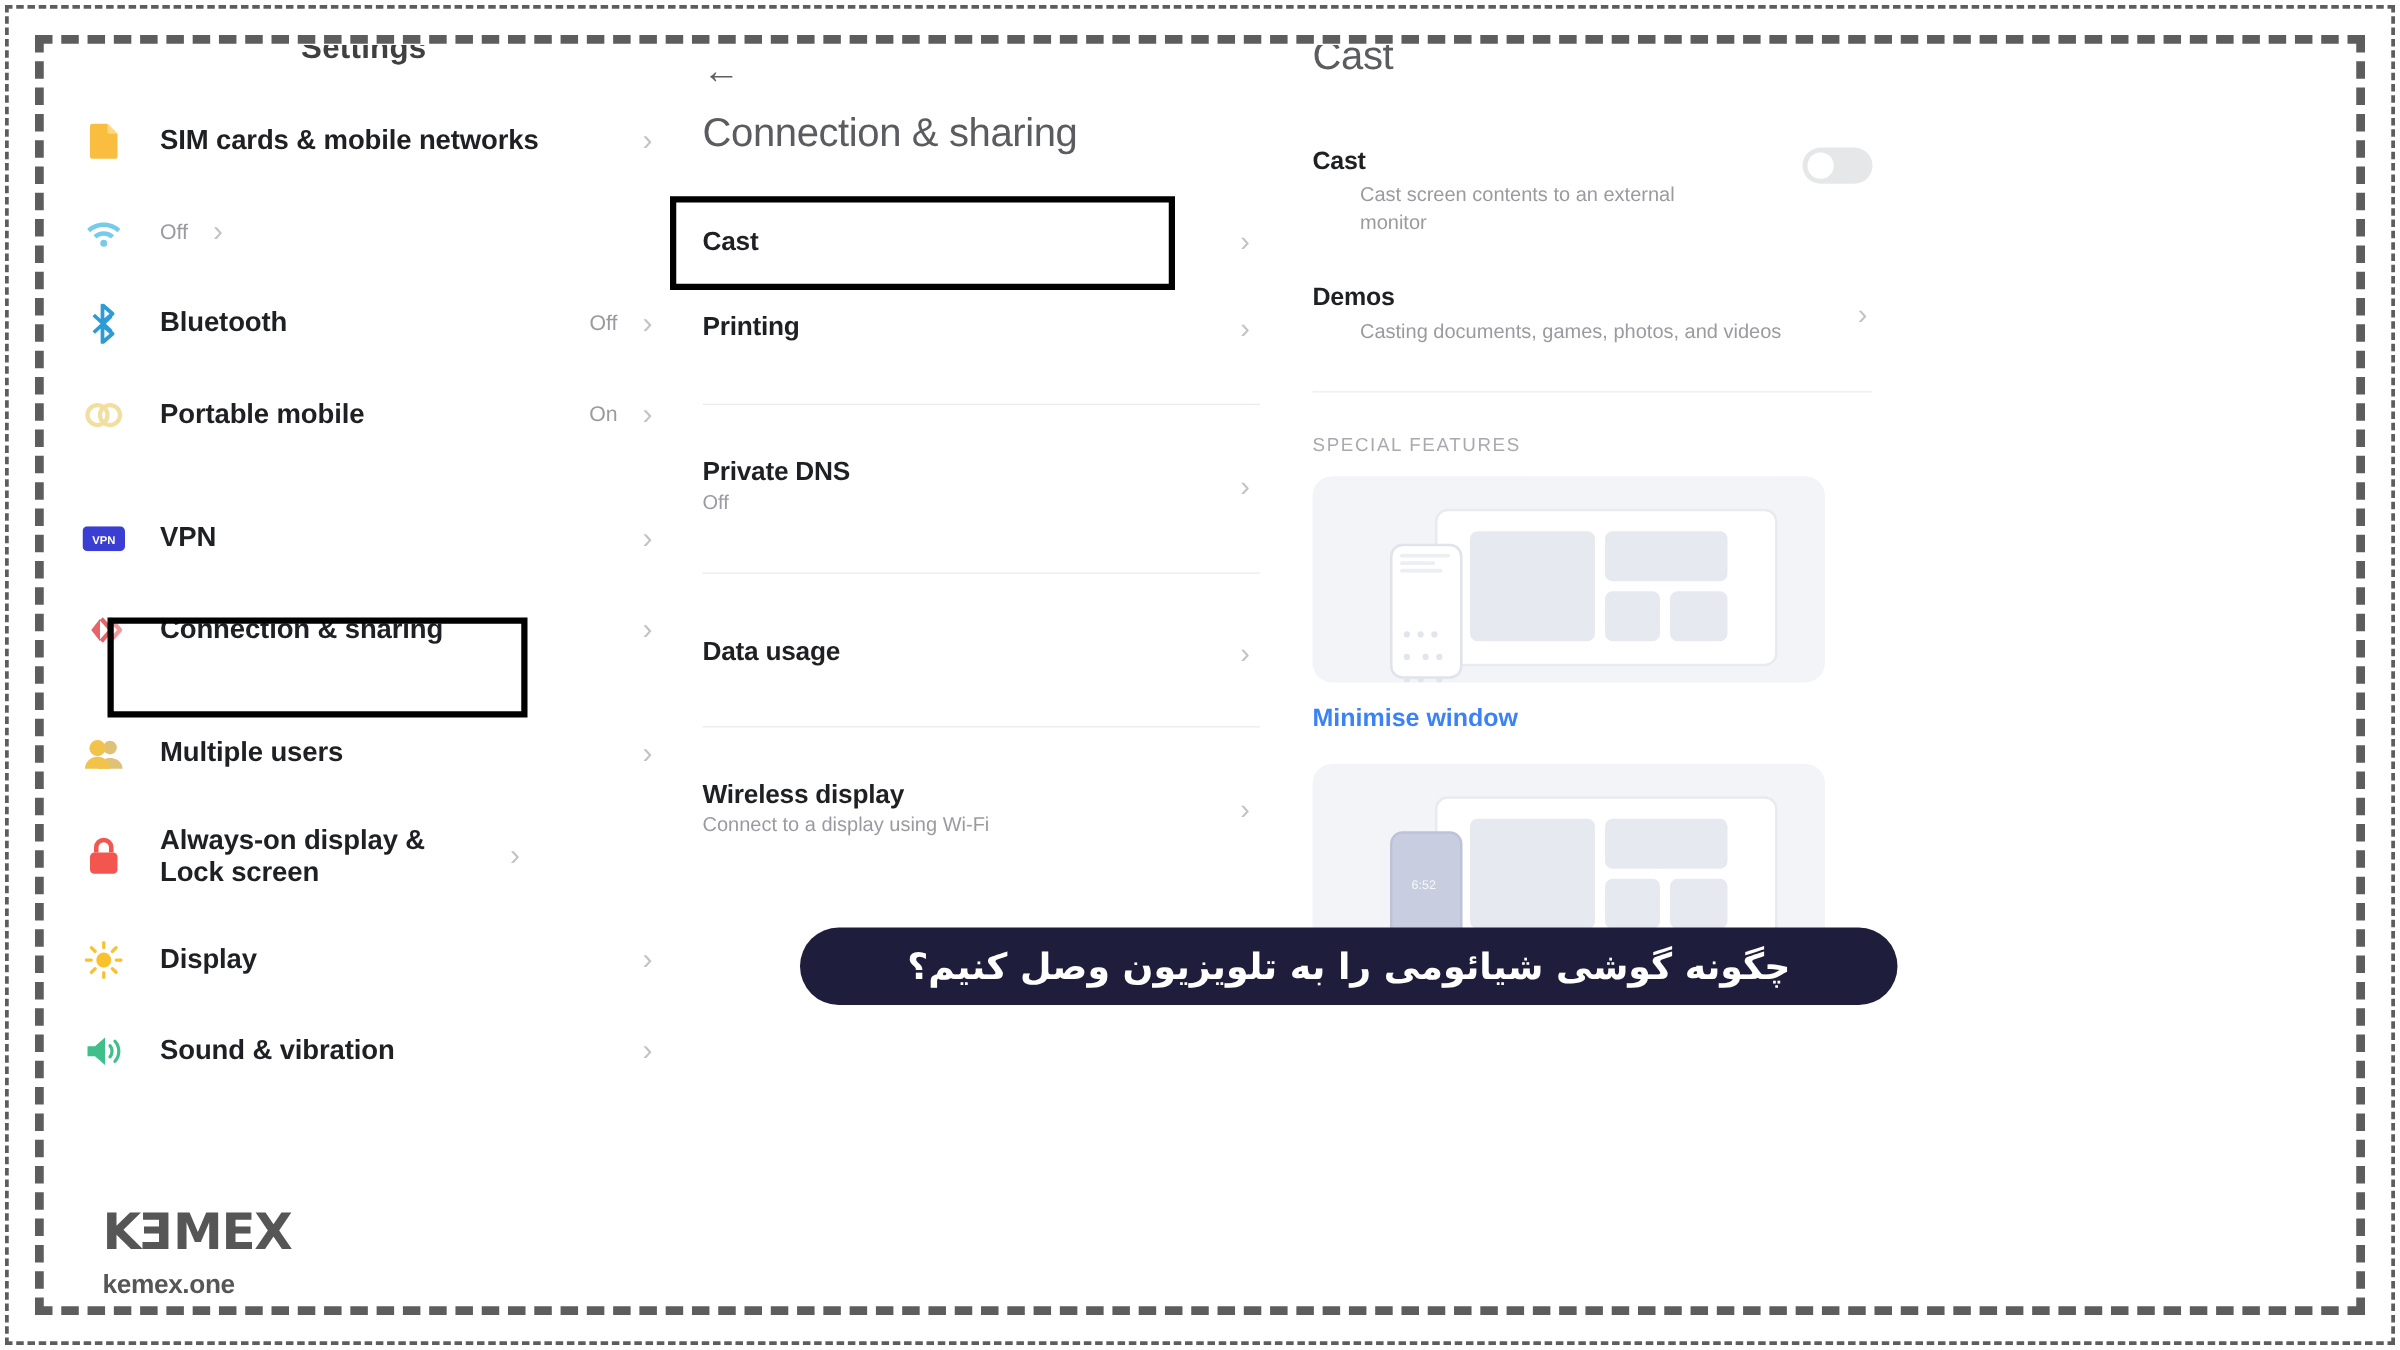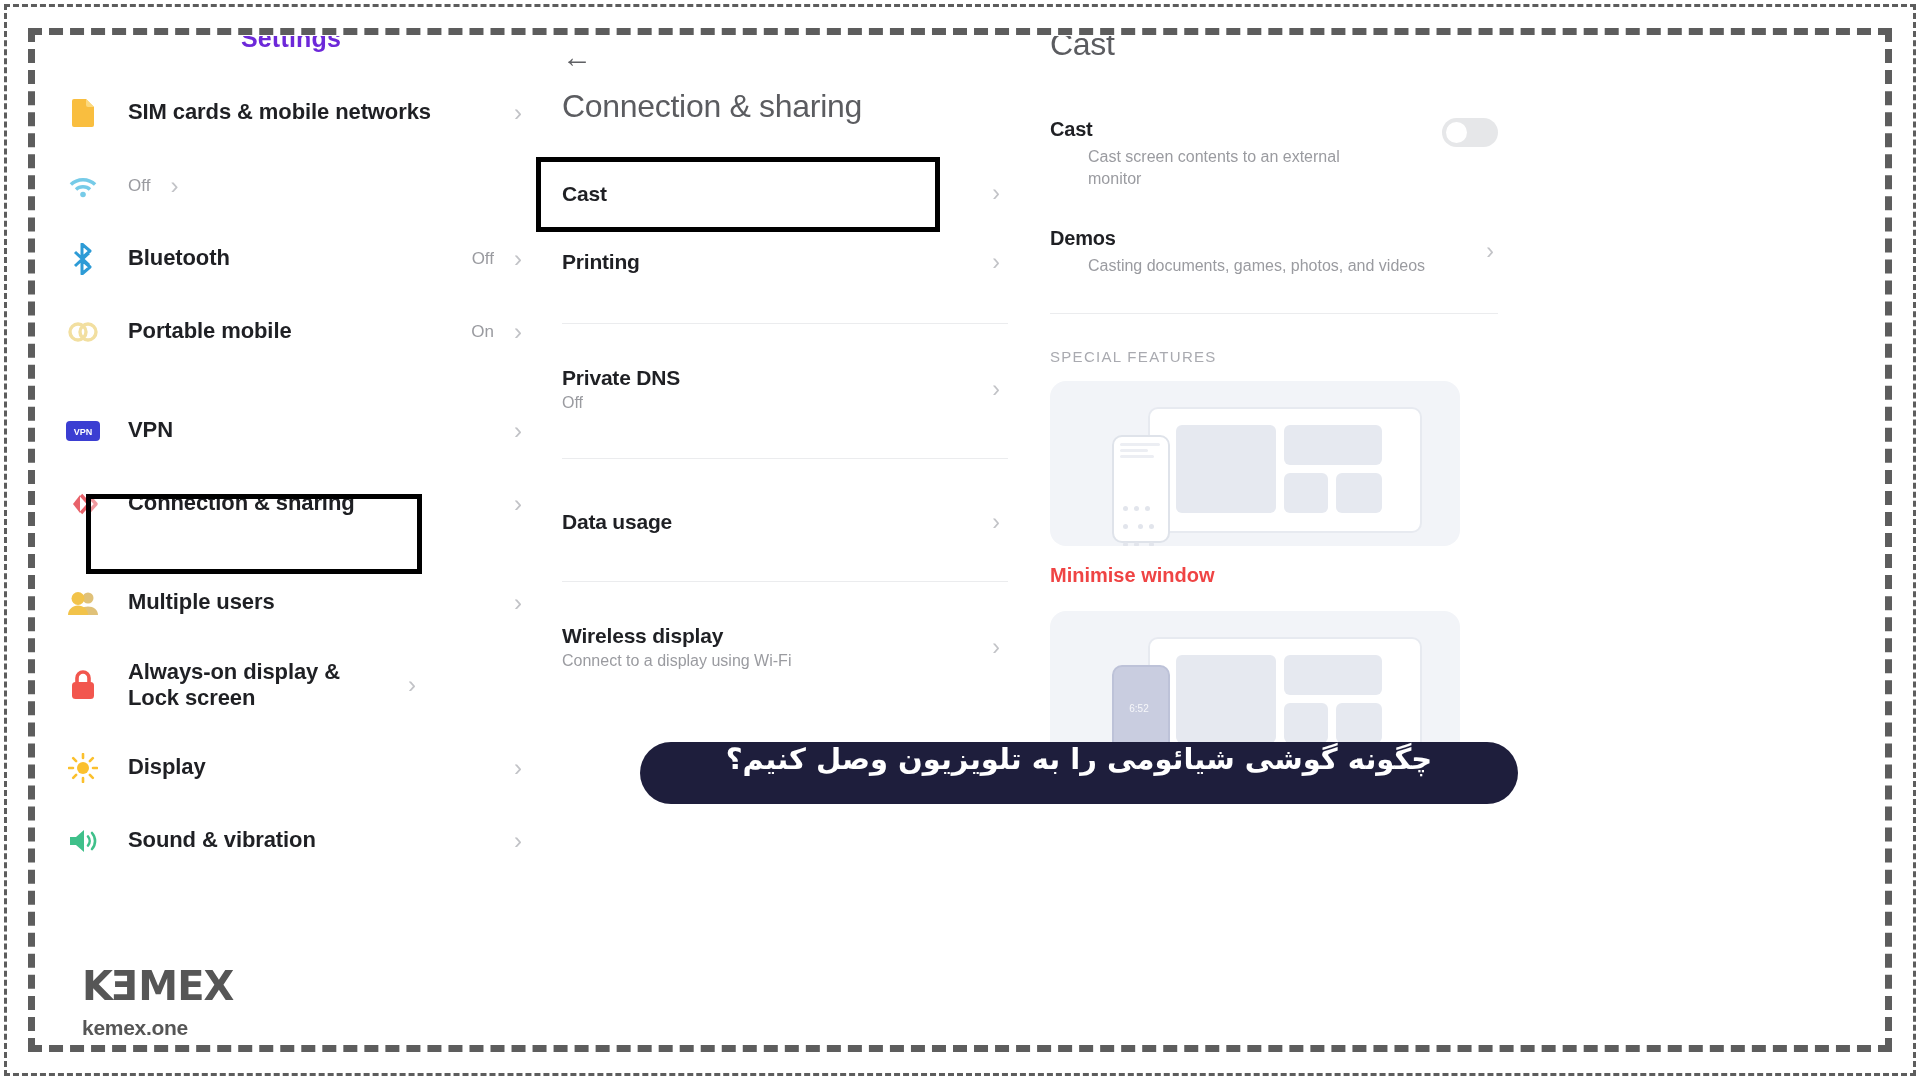--- a/index.html
+++ b/index.html
@@ -30,21 +30,21 @@
     overflow:hidden;
   }
 
   
   .panel-settings{
     position:absolute;left:0;top:0;width:510px;height:1008px;
     background:#fff;
   }
   .settings-title{
     position:absolute;left:0;top:-12px;width:510px;text-align:center;
-    font-size:25px;font-weight:700;color:#6d28d9;letter-spacing:.2px;
+    font-size:25px;font-weight:700;color:#404040;letter-spacing:.2px;
   }
   .set-list{position:absolute;left:2px;top:40px;width:510px;}
   .set-row{
     position:relative;display:flex;align-items:center;
     height:73px;padding:0 22px 0 24px;box-sizing:border-box;
   }
   .set-row .ico{
     width:42px;min-width:42px;display:flex;align-items:center;justify-content:center;
     margin-right:24px;
   }
@@ -151,28 +151,28 @@
   .fc-phone.filled{background:#c9cde0;border-color:#bdc2d8;}
   .fc-dots{position:absolute;left:70px;top:118px;width:40px;}
   .fc-dot{width:5px;height:5px;border-radius:50%;background:#e2e5ec;
           display:inline-block;margin:2px 3px;}
   .fc-timetext{
     position:absolute;left:62px;top:92px;width:54px;text-align:center;
     font-size:10px;color:#ffffff;opacity:.85;
   }
   .fc-lines{position:absolute;left:70px;top:62px;width:40px;}
   .fc-line{height:3px;background:#eceef3;border-radius:2px;margin-bottom:3px;}
-  .feat-title{font-size:20px;font-weight:700;color:#ef4444;margin:18px 0 4px;}
+  .feat-title{font-size:20px;font-weight:700;color:#3b82f6;margin:18px 0 4px;}
   .feat-sub{font-size:16px;color:#9a9ba0;line-height:1.35;max-width:410px;}
 
   
   .banner{
     position:absolute;left:604px;top:706px;width:878px;height:62px;
     background:#1e1e3c;border-radius:31px;
-    display:flex;align-items:flex-start;justify-content:center;
+    display:flex;align-items:center;justify-content:center;
     direction:rtl;
   }
   .banner span{
     color:#ffffff;font-size:29px;font-weight:700;
     font-family:"DejaVu Sans",sans-serif;letter-spacing:0;
   }
 </style>
 </head>
 <body>
 

